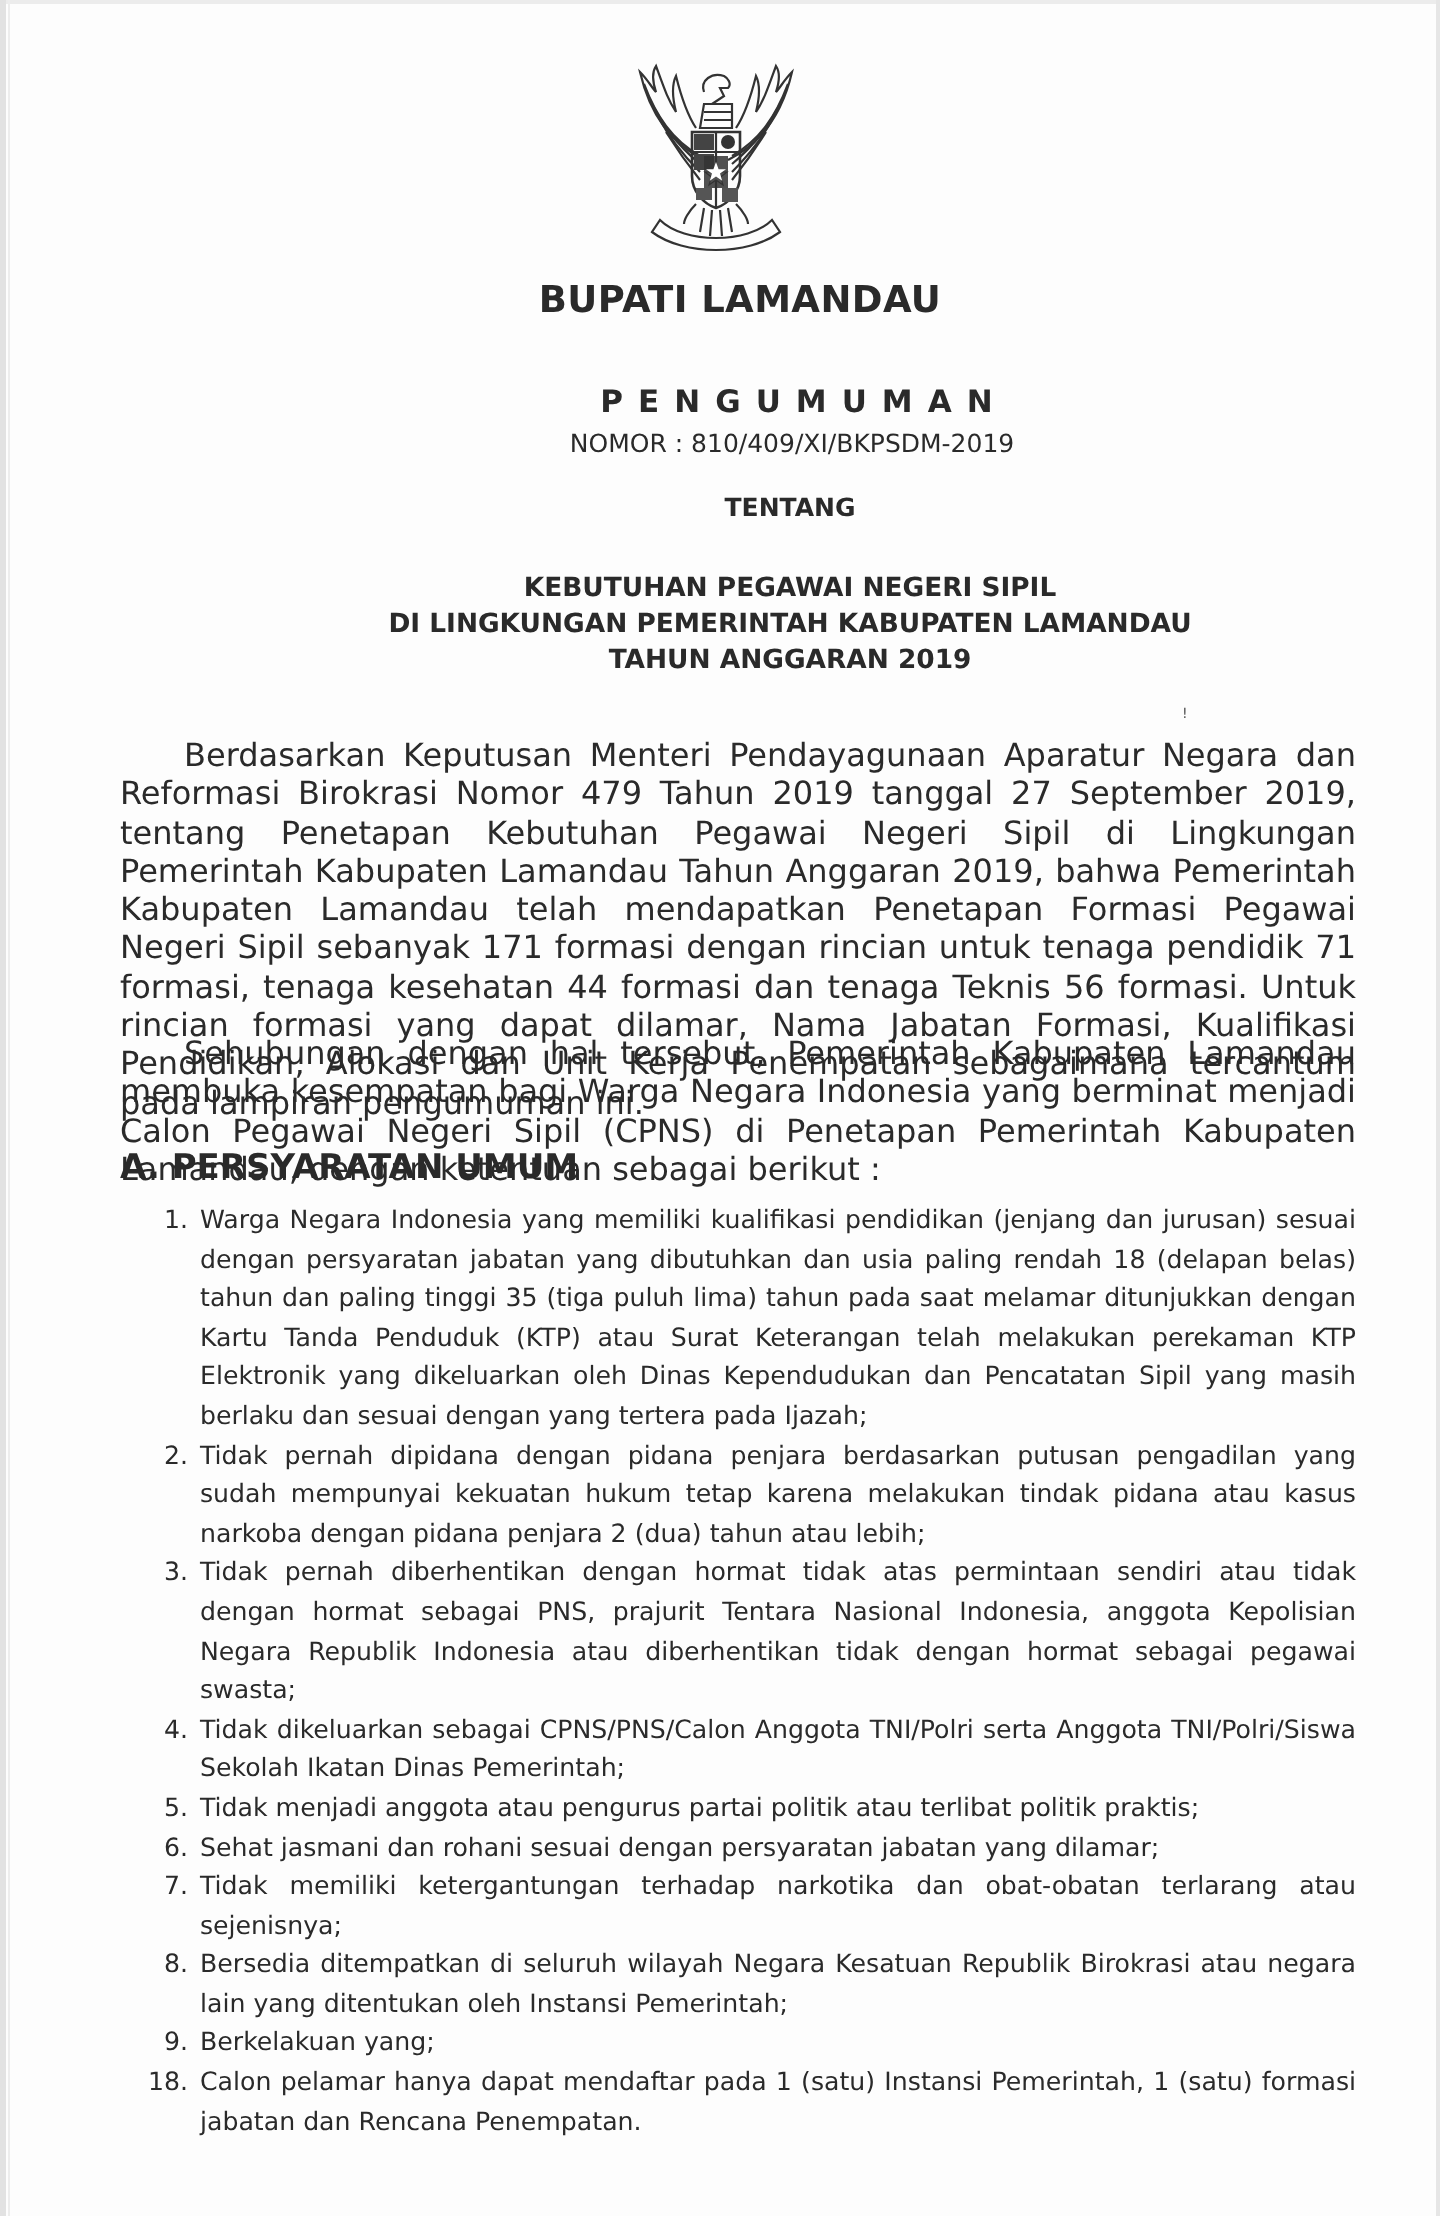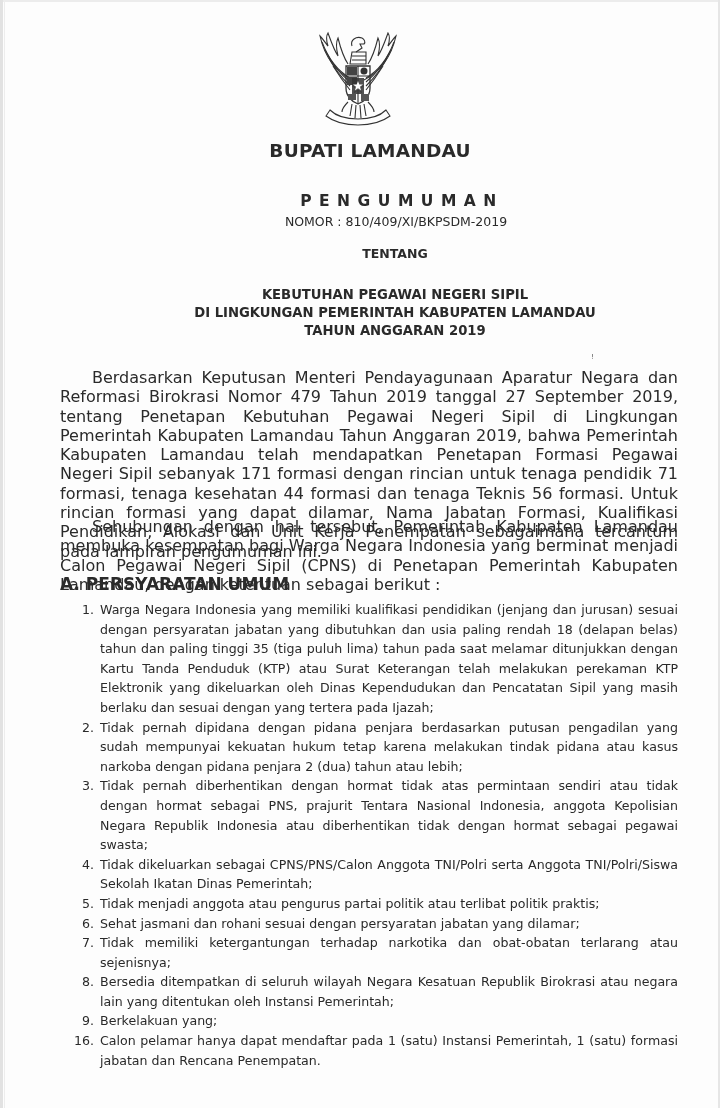--- a/index.html
+++ b/index.html
@@ -130,16 +130,16 @@
     </li>
   <li>
       <span class="num">8.</span>
       <span class="txt">Bersedia ditempatkan di seluruh wilayah Negara Kesatuan Republik Birokrasi atau negara lain yang ditentukan oleh Instansi Pemerintah;</span>
     </li>
   <li>
       <span class="num">9.</span>
       <span class="txt">Berkelakuan yang;</span>
     </li>
   <li>
-      <span class="num">16.</span>
+      <span class="num">18.</span>
       <span class="txt">Calon pelamar hanya dapat mendaftar pada 1 (satu) Instansi Pemerintah, 1 (satu) formasi jabatan dan Rencana Penempatan.</span>
     </li>
 </ol>
 
 </body></html>

